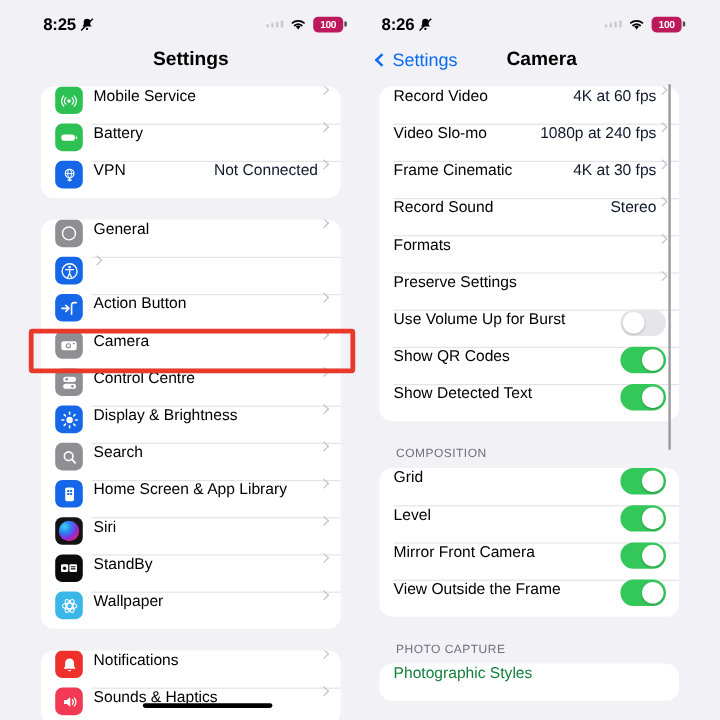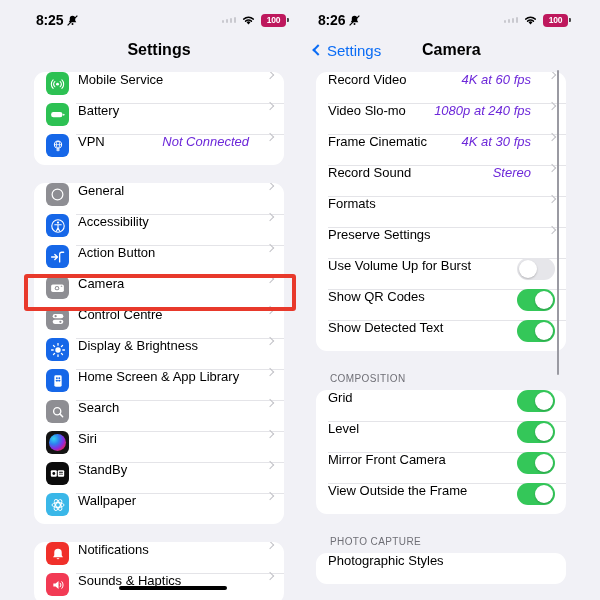--- a/index.html
+++ b/index.html
@@ -139,26 +139,25 @@
     position: relative;
     overflow: hidden;
   }
   .icon svg { display: block; }
 
   .label {
     font-size: 13px; color: #000;
     flex: 1 1 auto;
     white-space: nowrap;
   }
-  .label.link { color: #000000; }
+  .label.link { color: #15803d; }
   .detail {
-    font-size: 13px; color: #6d28d9;
-    margin-right: 18px;
+    font-size: 13px; color: #0f172a;
+    margin-right: 2px;
     white-space: nowrap;
-    font-style: italic;
   }
   .chev {
     width: 6px; height: 6px;
     border-top: 1.6px solid #c2c2c7;
     border-right: 1.6px solid #c2c2c7;
     transform: rotate(45deg);
     flex: 0 0 auto;
   }
 
   
@@ -302,21 +301,20 @@
           </div>
 
           <div class="row has-icon">
             <span class="icon" style="background:#1667e8;">
               <svg width="18" height="18" viewBox="0 0 24 24">
                 <circle cx="12" cy="12" r="8.3" fill="none" stroke="#fff" stroke-width="1.5"></circle>
                 <circle cx="12" cy="7.4" r="1.5" fill="#fff"></circle>
                 <path d="M7.7 10.3h8.6M12 10.3v4.2M12 14.5l-2.1 4.2M12 14.5l2.1 4.2" stroke="#fff" stroke-width="1.5" stroke-linecap="round" fill="none"></path>
               </svg>
             </span>
-            <span class="label">Accessibility</span>
             <span class="chev"></span>
           </div>
 
           <div class="row has-icon">
             <span class="icon" style="background:#1667e8;">
               <svg width="18" height="18" viewBox="0 0 24 24">
                 <path d="M3.5 12h7M7.8 8.6L11.3 12l-3.5 3.4" stroke="#fff" stroke-width="1.8" fill="none" stroke-linecap="round" stroke-linejoin="round"></path>
                 <path d="M14.2 18.5V8.2a2.6 2.6 0 0 1 2.6-2.6h2.7" stroke="#fff" stroke-width="1.8" fill="none" stroke-linecap="round"></path>
               </svg>
             </span>
@@ -364,41 +362,41 @@
                   <line x1="18" y1="6" x2="16.5" y2="7.5"></line>
                     <line x1="7.5" y1="16.5" x2="6" y2="18"></line>
                 </g>
               </svg>
             </span>
             <span class="label">Display &amp; Brightness</span>
             <span class="chev"></span>
           </div>
 
           <div class="row has-icon">
+            <span class="icon" style="background:#8e8e93;">
+              <svg width="16" height="16" viewBox="0 0 24 24">
+                <circle cx="10.8" cy="10.8" r="5.4" fill="none" stroke="#fff" stroke-width="2"></circle>
+                <line x1="14.8" y1="14.8" x2="19" y2="19" stroke="#fff" stroke-width="2.2" stroke-linecap="round"></line>
+              </svg>
+            </span>
+            <span class="label">Search</span>
+            <span class="chev"></span>
+          </div>
+
+          <div class="row has-icon">
             <span class="icon" style="background:#1667e8;">
               <svg width="16" height="16" viewBox="0 0 24 24">
                 <rect x="6.5" y="3.4" width="11" height="17.2" rx="2.2" fill="#fff"></rect>
                 <rect x="9" y="6.4" width="2.6" height="2.6" rx="0.7" fill="#1667e8"></rect>
                 <rect x="12.6" y="6.4" width="2.6" height="2.6" rx="0.7" fill="#1667e8"></rect>
                 <rect x="9" y="10.3" width="2.6" height="2.6" rx="0.7" fill="#1667e8"></rect>
                 <rect x="12.6" y="10.3" width="2.6" height="2.6" rx="0.7" fill="#1667e8"></rect>
               </svg>
             </span>
             <span class="label">Home Screen &amp; App Library</span>
-            <span class="chev"></span>
-          </div>
-
-          <div class="row has-icon">
-            <span class="icon" style="background:#8e8e93;">
-              <svg width="16" height="16" viewBox="0 0 24 24">
-                <circle cx="10.8" cy="10.8" r="5.4" fill="none" stroke="#fff" stroke-width="2"></circle>
-                <line x1="14.8" y1="14.8" x2="19" y2="19" stroke="#fff" stroke-width="2.2" stroke-linecap="round"></line>
-              </svg>
-            </span>
-            <span class="label">Search</span>
             <span class="chev"></span>
           </div>
 
           <div class="row has-icon">
             <span class="icon" style="background:#141414;">
               <span style="width:17px;height:17px;border-radius:50%;background:
                 radial-gradient(circle at 28% 28%, #33d6f0 0%, #2f7ef0 32%, #8a2be2 58%, #e0245e 80%, #ff6a3d 100%);"></span>
             </span>
             <span class="label">Siri</span>
             <span class="chev"></span>

